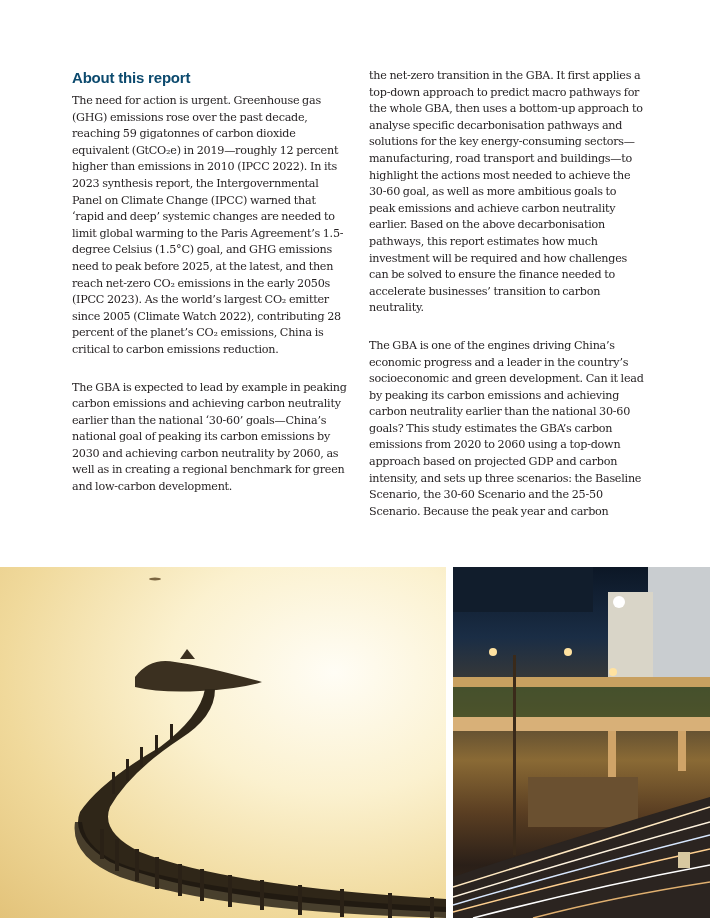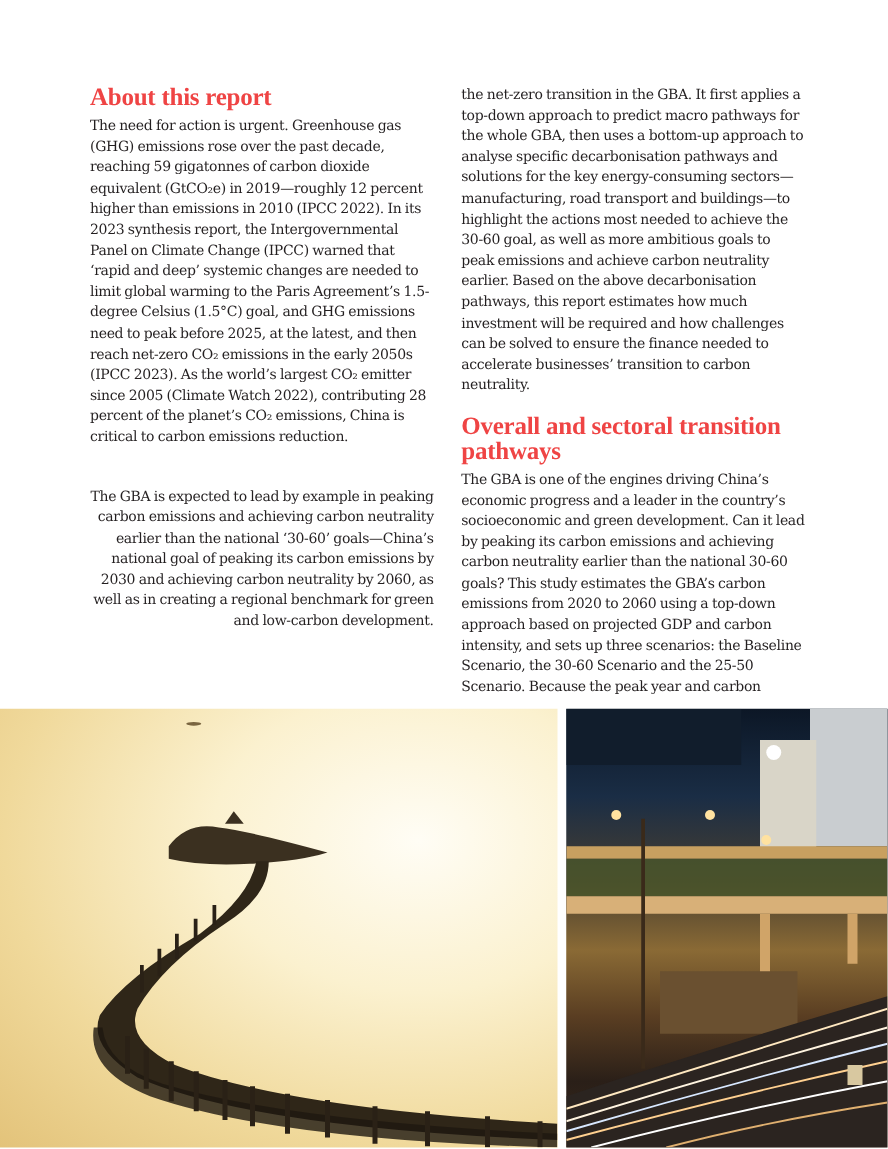--- a/index.html
+++ b/index.html
@@ -1,44 +1,43 @@
 <!DOCTYPE html>
 <html><head>
 <meta charset="utf-8">
 <style>
   html, body { margin:0; padding:0; background:#ffffff; }
   body { width:710px; height:919px; position:relative; overflow:hidden;
          font-family:"DejaVu Serif", "Liberation Serif", serif; color:#231f20; }
   .col { position:absolute; top:68px; width:275px; }
   .col-left { left:72px; }
   .col-right { left:369px; }
-  h2 { margin:0 0 5px 0; font-family:Liberation Serif, serif; font-weight:bold;
-       font-size:20px; line-height:20px; color:#ef4444; letter-spacing:-0.2px; }
+  h2 { margin:0 0 5px 0; font-family:Liberation Sans, sans-serif; font-weight:bold;
+       font-size:15px; line-height:20px; color:#0c4a6e; letter-spacing:-0.2px; }
   .col-right h2 { margin-top:14px; }
   p { margin:0; font-size:11.2px; line-height:16.6px; letter-spacing:-0.25px; word-spacing:-0.5px; }
-  p + p { margin-top:31px;text-align:right; }
+  p + p { margin-top:21px; }
   .photo { position:absolute; top:567px; height:351px; overflow:hidden; }
   .photo-bridge { left:0; width:446px;
     background: radial-gradient(ellipse at 75% 30%, #fffdf5 0%, #fbf1cf 35%, #f0d99b 70%, #e3c37a 100%); }
   .photo-city { left:453px; width:257px;
     background: linear-gradient(180deg,#0c1726 0%,#1a2d45 20%,#4a4030 40%,#8a6a35 55%,#5a3e22 70%,#2a1f18 85%,#3a2a1c 100%); }
   svg { display:block; }
 </style>
 </head>
 <body>
 
 <div class="col col-left">
   <h2>About this report</h2>
   <p>The need for action is urgent. Greenhouse gas (GHG) emissions rose over the past decade, reaching 59 gigatonnes of carbon dioxide equivalent (GtCO₂e) in 2019—roughly 12 percent higher than emissions in 2010 (IPCC 2022). In its 2023 synthesis report, the Intergovernmental Panel on Climate Change (IPCC) warned that ‘rapid and deep’ systemic changes are needed to limit global warming to the Paris Agreement’s 1.5-degree Celsius (1.5°C) goal, and GHG emissions need to peak before 2025, at the latest, and then reach net-zero CO₂ emissions in the early 2050s (IPCC 2023). As the world’s largest CO₂ emitter since 2005 (Climate Watch 2022), contributing 28 percent of the planet’s CO₂ emissions, China is critical to carbon emissions reduction.</p>
   <p>The GBA is expected to lead by example in peaking carbon emissions and achieving carbon neutrality earlier than the national ‘30-60’ goals—China’s national goal of peaking its carbon emissions by 2030 and achieving carbon neutrality by 2060, as well as in creating a regional benchmark for green and low-carbon development.</p>
 </div>
 
 <div class="col col-right">
   <p>the net-zero transition in the GBA. It first applies a top-down approach to predict macro pathways for the whole GBA, then uses a bottom-up approach to analyse specific decarbonisation pathways and solutions for the key energy-consuming sectors—manufacturing, road transport and buildings—to highlight the actions most needed to achieve the 30-60 goal, as well as more ambitious goals to peak emissions and achieve carbon neutrality earlier. Based on the above decarbonisation pathways, this report estimates how much investment will be required and how challenges can be solved to ensure the finance needed to accelerate businesses’ transition to carbon neutrality.</p>
-  <h2>Overall and sectoral transition pathways</h2>
   <p>The GBA is one of the engines driving China’s economic progress and a leader in the country’s socioeconomic and green development. Can it lead by peaking its carbon emissions and achieving carbon neutrality earlier than the national 30-60 goals? This study estimates the GBA’s carbon emissions from 2020 to 2060 using a top-down approach based on projected GDP and carbon intensity, and sets up three scenarios: the Baseline Scenario, the 30-60 Scenario and the 25-50 Scenario. Because the peak year and carbon</p>
 </div>
 
 <div class="photo photo-bridge">
   <svg width="446" height="351" viewBox="0 0 446 351">
     <ellipse cx="155" cy="12" rx="6" ry="1.5" fill="#7a6540"></ellipse>
     <path d="M135,110 Q150,90 175,95 Q200,98 262,115 Q240,122 200,124 Q160,126 135,120 Z" fill="#3b3020"></path>
     <path d="M180,92 L187,82 L195,92 Z" fill="#3b3020"></path>
     <path d="M205,122 Q200,150 160,180 Q100,215 80,245 Q70,270 110,295 Q200,335 446,345 L446,332 Q230,320 140,285 Q100,265 110,240 Q130,205 180,172 Q215,150 215,122 Z" fill="#2f2618"></path>
     <path d="M75,255 Q70,290 120,310 Q220,345 446,351 L446,340 Q230,330 130,300 Q85,285 82,255 Z" fill="#1e1810" opacity="0.8"></path>

